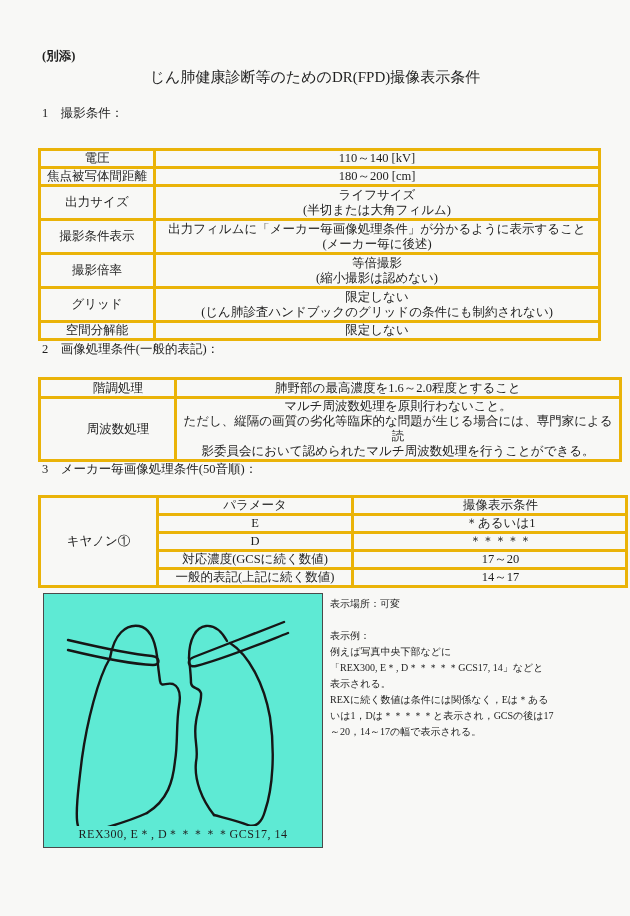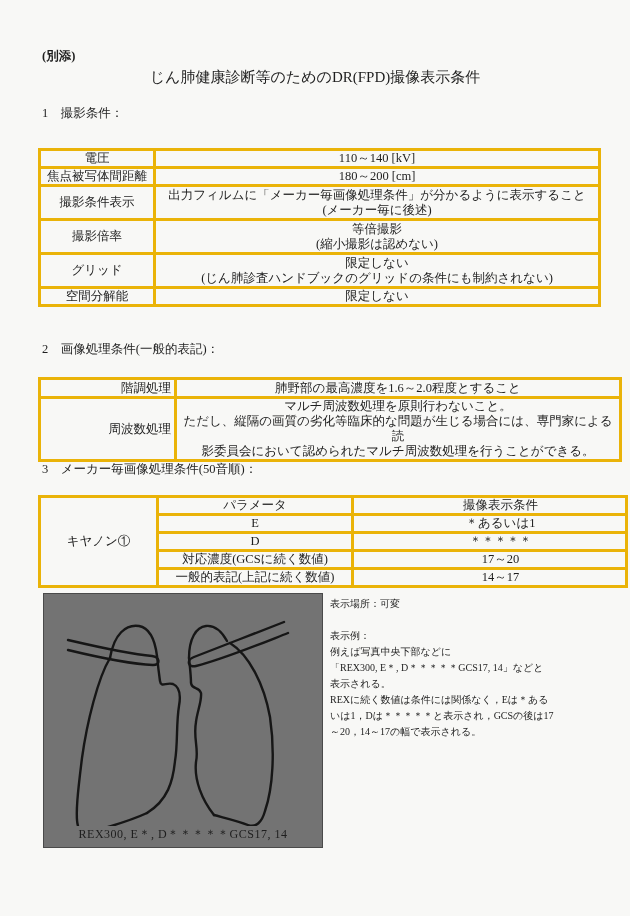--- a/index.html
+++ b/index.html
@@ -22,33 +22,33 @@
     border:3px solid #eab308;
     padding:0 3px;vertical-align:middle;
     line-height:15px;font-size:12.5px;
     text-align:center;white-space:pre-line;
     overflow:hidden;
   }
   .t1{left:38px;top:148px;}
   .t1 td.lbl{width:106px;}
   .t1 td.val{width:436px;}
   .t2{left:38px;top:377px;}
-  .t2 td.lbl{width:106px;text-align:right;padding-left:24px;vertical-align:top;line-height:16px;}
+  .t2 td.lbl{width:106px;text-align:center;padding-left:24px;vertical-align:top;line-height:16px;}
   .t2 td.val{width:436px;}
   .t3{left:38px;top:495px;}
   .t3 td.vendor{width:109px;}
   .t3 td.param{width:186px;}
   .t3 td.val{width:243px;padding-left:25px;}
   tr.r16 td{height:15px;}
   tr.r32 td{height:31px;}
   tr.r48 td{height:48px;text-align:center;}
 
   .figure{
     left:43px;top:593px;width:280px;height:255px;
-    border:1px solid #4a4a4a;background:#737373;box-sizing:border-box;
+    border:1px solid #4a4a4a;background:#5eead4;box-sizing:border-box;
   }
   .figure svg{position:absolute;left:0;top:0;}
   .fig-caption{
     position:absolute;left:0;bottom:4px;width:100%;
     text-align:center;font-size:12px;letter-spacing:0.5px;
   }
   .side-note{
     left:330px;top:596px;width:296px;
     line-height:16px;white-space:pre;font-size:10px;
   }
@@ -63,20 +63,25 @@
 
 <table class="abs doc t1">
   <tbody>
       <tr class="r16">
     <td class="lbl">電圧</td>
     <td class="val">110～140 [kV]</td>
   </tr>
   <tr class="r16">
     <td class="lbl">焦点被写体間距離</td>
     <td class="val">180～200 [cm]</td>
+  </tr>
+  <tr class="r32">
+    <td class="lbl">出力サイズ</td>
+    <td class="val">ライフサイズ
+(半切または大角フィルム)</td>
   </tr>
   <tr class="r32">
     <td class="lbl">撮影条件表示</td>
     <td class="val">出力フィルムに「メーカー毎画像処理条件」が分かるように表示すること
 (メーカー毎に後述)</td>
   </tr>
   <tr class="r32">
     <td class="lbl">撮影倍率</td>
     <td class="val">等倍撮影
 (縮小撮影は認めない)</td>

